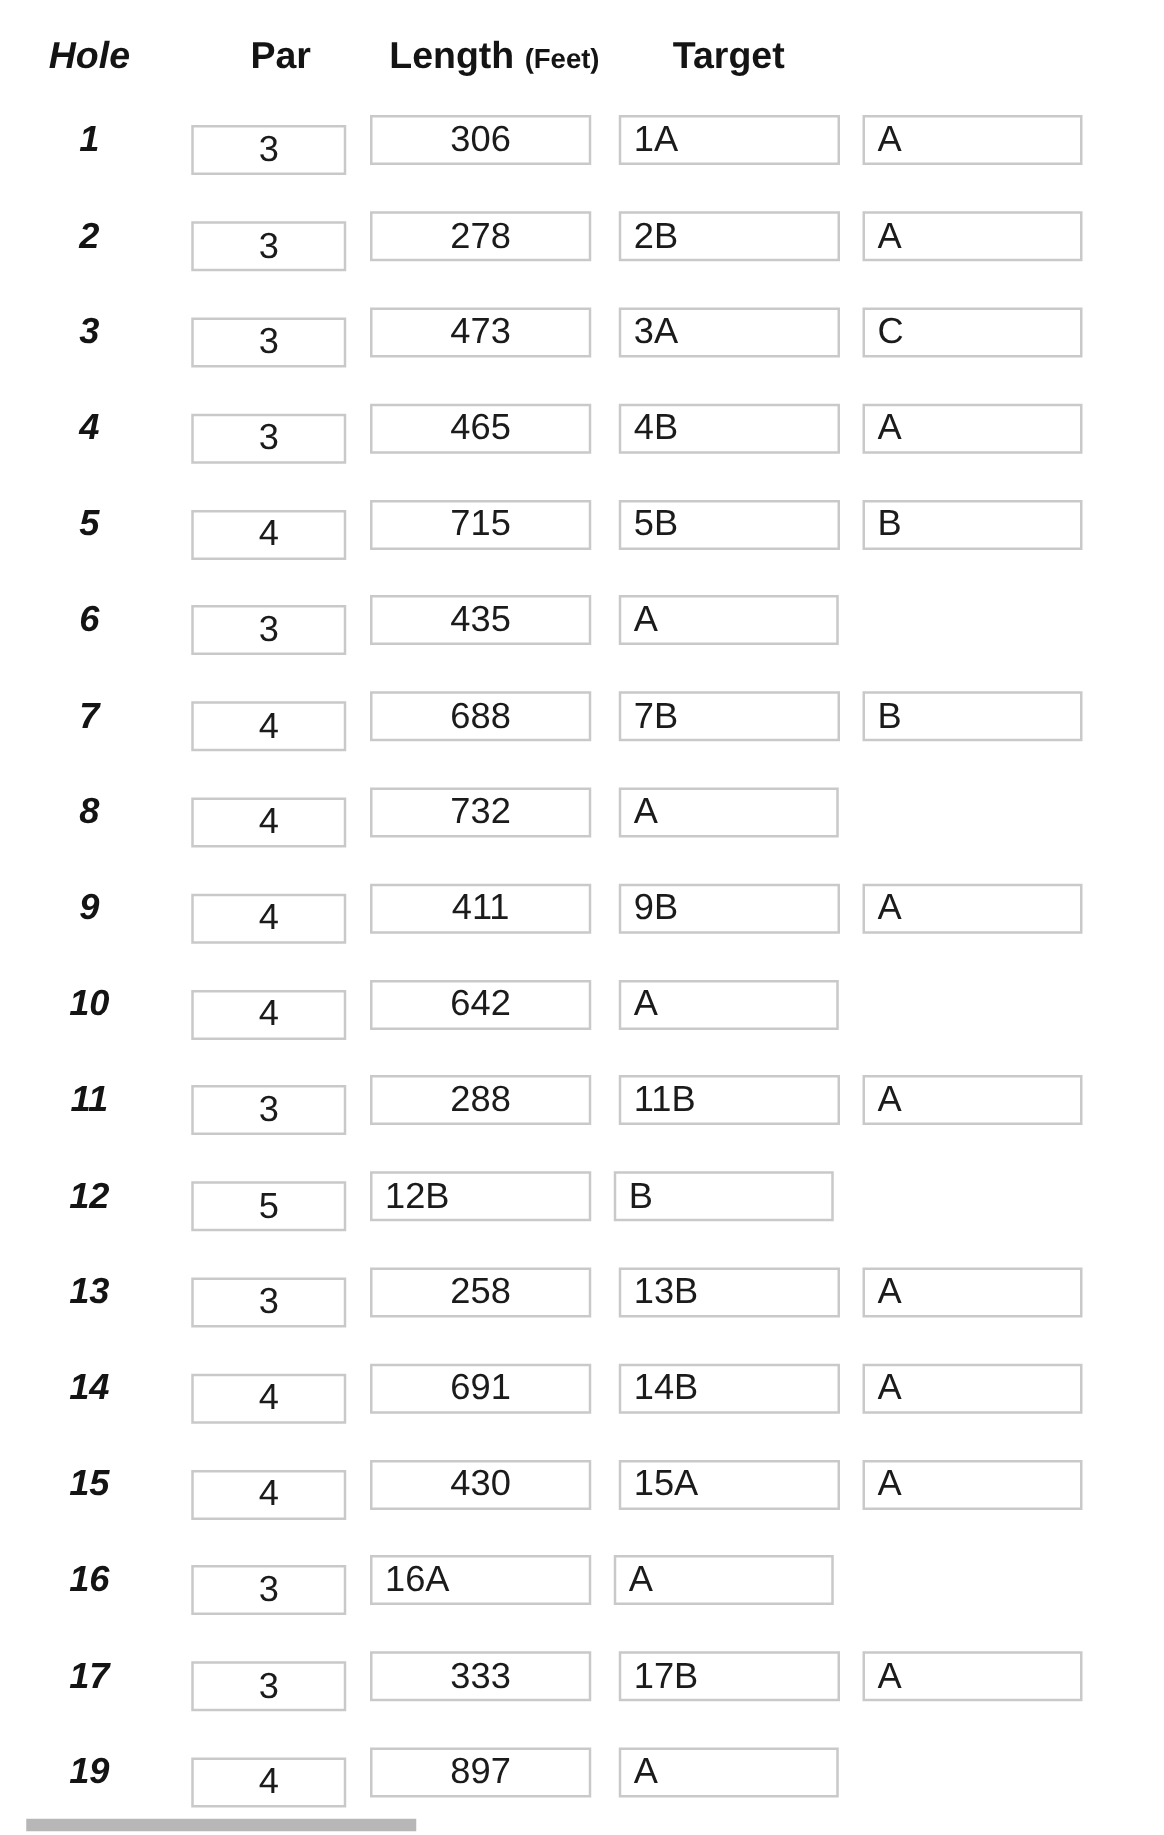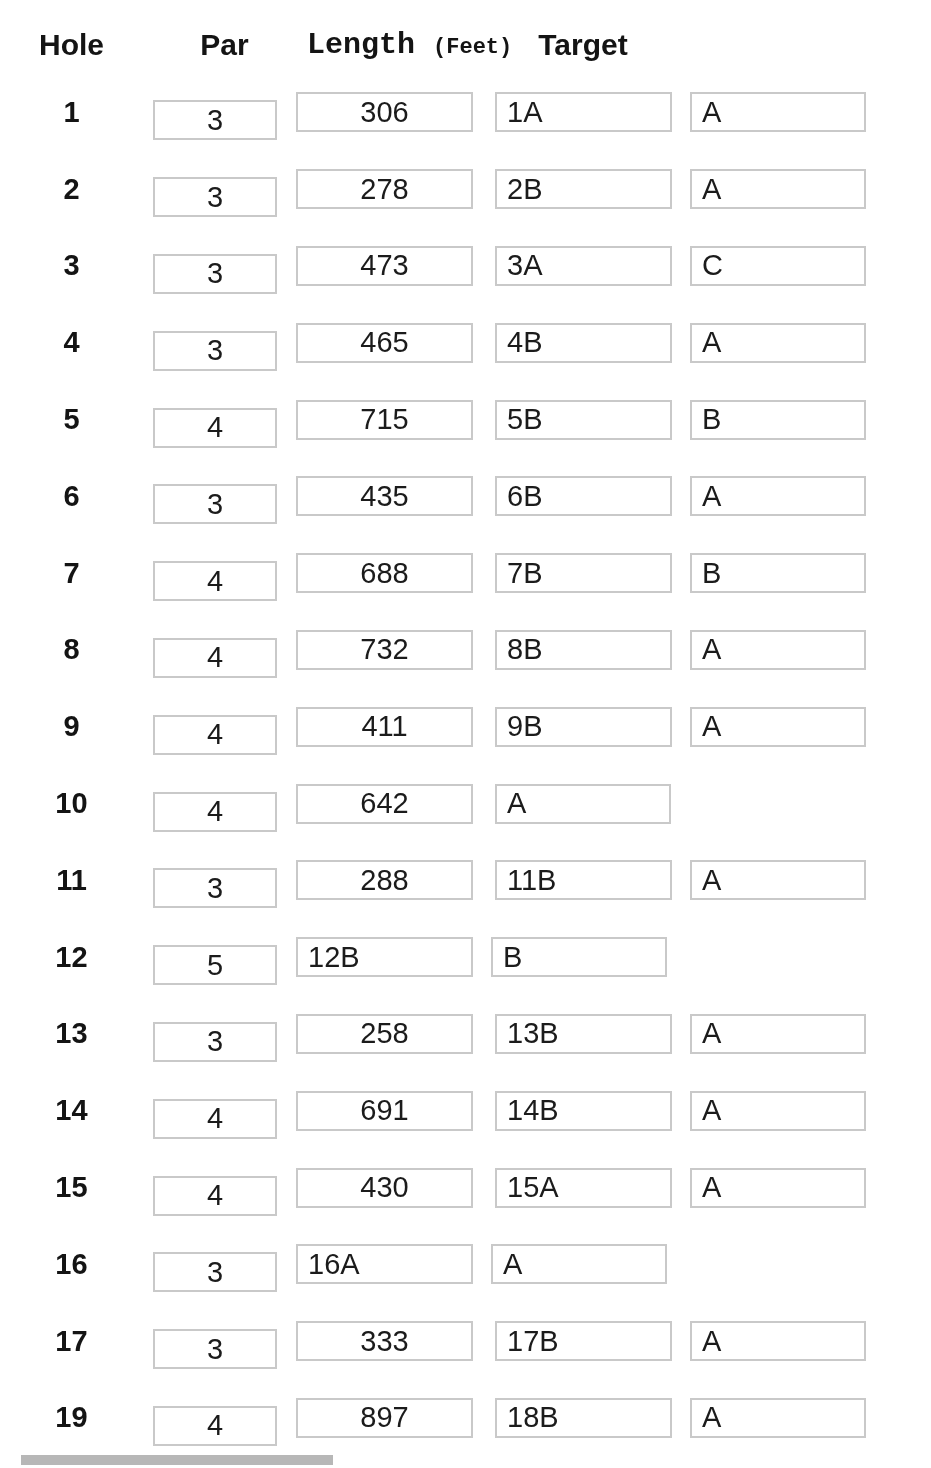--- a/index.html
+++ b/index.html
@@ -25,32 +25,32 @@
     line-height:1;
     text-align:center;
     white-space:nowrap;
   }
   .unit{font-size:22px;font-weight:bold;}
   .row{
     display:flex;
     align-items:center;
     height:76.8px;
   }
-  .c-hole{width:143px;text-align:center;}
+  .c-hole{width:143px;text-align:center;font-style:italic;}
   .c-par{width:153px;padding-left:10px;box-sizing:border-box;margin-top:16px;}
   .c-length{width:199px;}
   .c-tee{width:195px;}
   .c-target{width:176px;}
   .hole-num{
     font-weight:bold;
     font-size:29px;
   }
   .hdr-inner{display:inline-block;text-align:center;}
   .w-par{width:124px;}
-  .w-length{width:177px;font-family:Liberation Mono, monospace;}
+  .w-length{width:177px;}
   .w-tee{width:177px;}
   .w-target{width:176px;}
   input.inp{
     display:block;
     height:40px;
     box-sizing:border-box;
     border:2px solid #c9c9c9;
     border-radius:0;
     background:#ffffff;
     font-family:"Liberation Sans",sans-serif;
@@ -170,23 +170,20 @@
   </div>
 
   <div class="row">
     <div class="c-hole hole-num">6</div>
     <div class="c-par">
       <input class="inp center w-par" type="text" value="3" style="">
     </div>
     <div class="c-length">
       <input class="inp center w-length" type="text" value="435" style="">
     </div>
-    <div class="c-tee">
-      <input class="inp left w-tee" type="text" value="6B" style="">
-    </div>
     <div class="c-target">
       <input class="inp left w-target" type="text" value="A" style="">
     </div>
   </div>
 
   <div class="row">
     <div class="c-hole hole-num">7</div>
     <div class="c-par">
       <input class="inp center w-par" type="text" value="4" style="">
     </div>
@@ -202,23 +199,20 @@
   </div>
 
   <div class="row">
     <div class="c-hole hole-num">8</div>
     <div class="c-par">
       <input class="inp center w-par" type="text" value="4" style="">
     </div>
     <div class="c-length">
       <input class="inp center w-length" type="text" value="732" style="">
     </div>
-    <div class="c-tee">
-      <input class="inp left w-tee" type="text" value="8B" style="">
-    </div>
     <div class="c-target">
       <input class="inp left w-target" type="text" value="A" style="">
     </div>
   </div>
 
   <div class="row">
     <div class="c-hole hole-num">9</div>
     <div class="c-par">
       <input class="inp center w-par" type="text" value="4" style="">
     </div>
@@ -352,23 +346,20 @@
     </div>
   </div>
 
   <div class="row">
     <div class="c-hole hole-num">19</div>
     <div class="c-par">
       <input class="inp center w-par" type="text" value="4" style="">
     </div>
     <div class="c-length">
       <input class="inp center w-length" type="text" value="897" style="">
-    </div>
-    <div class="c-tee">
-      <input class="inp left w-tee" type="text" value="18B" style="">
     </div>
     <div class="c-target">
       <input class="inp left w-target" type="text" value="A" style="">
     </div>
   </div>
 </div>
 </div>
 
 <div class="hscrollbar"></div>
 

